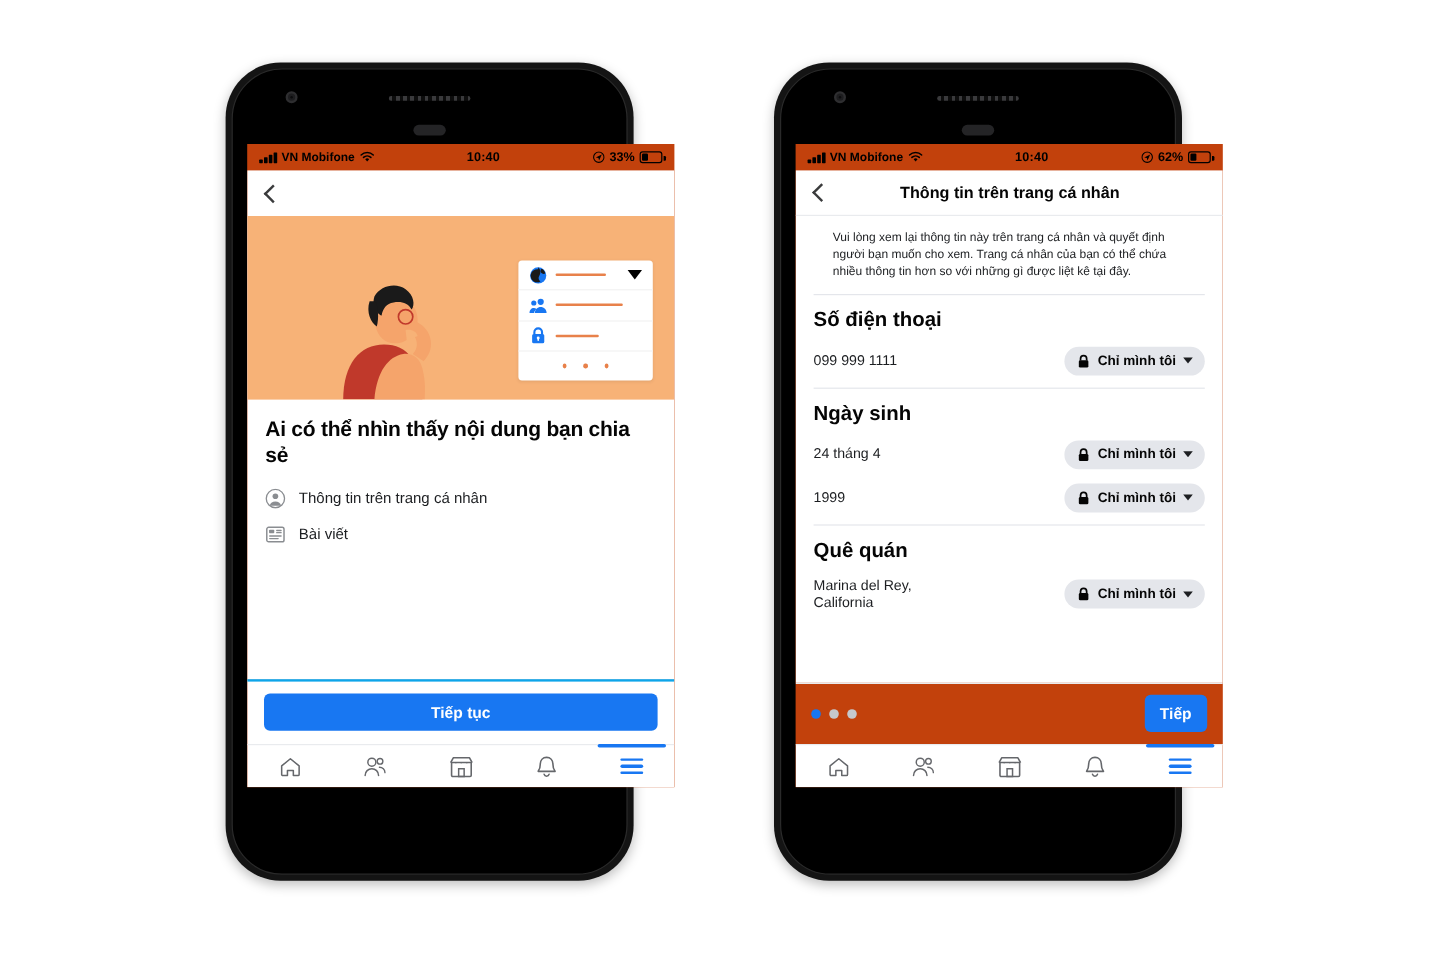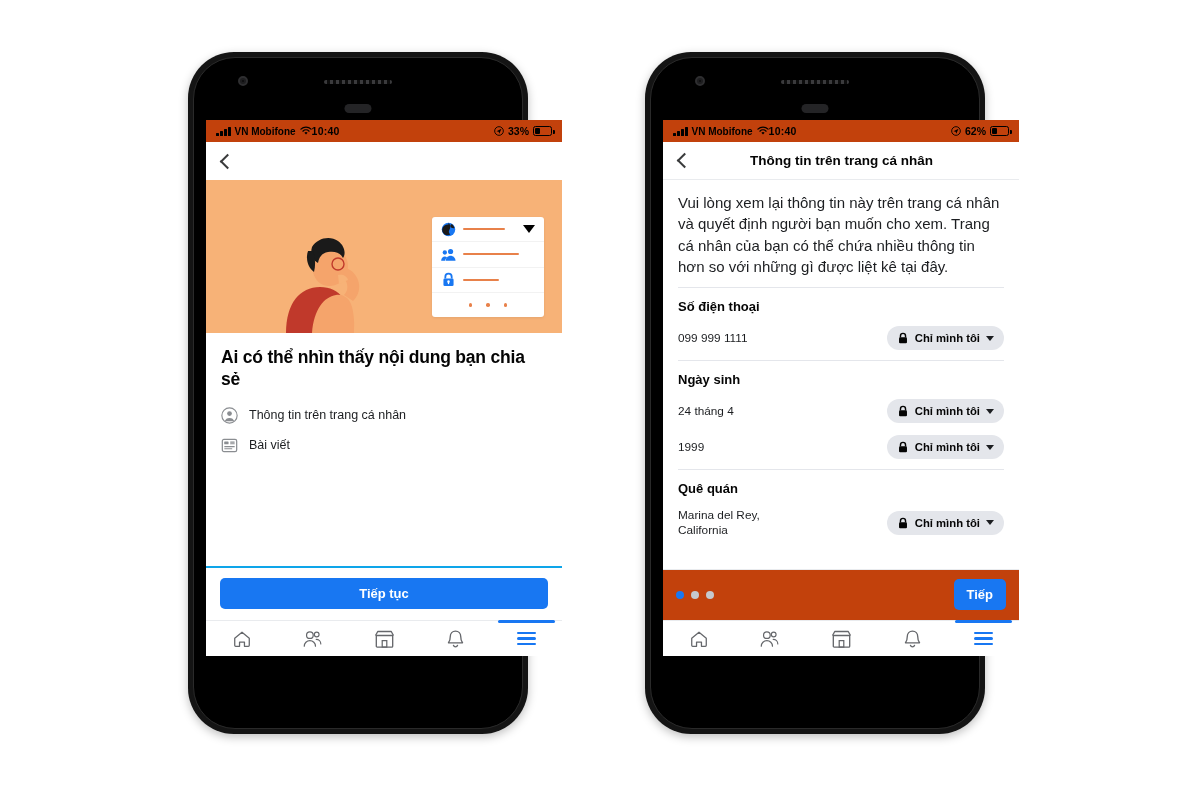--- a/index.html
+++ b/index.html
@@ -32,21 +32,21 @@
   .btn-power    { right: -2px; top: 298px; width: 4px; height: 52px; }
 
   
   .screen { position: absolute; left: 18px; top: 68px; width: 356px; height: 536px;
             background: #c2410c; overflow: hidden; display: flex; flex-direction: column; }
 
   
   .statusbar { display: flex; align-items: center; height: 22px; padding: 0 10px;
                font-size: 10.5px; font-weight: 700; color: #000; flex: none; }
   .sb-left { display: flex; align-items: center; gap: 4px; }
-  .sb-center { flex: 1; text-align: left; letter-spacing: .2px; }
+  .sb-center { flex: 1; text-align: center; letter-spacing: .2px; }
   .sb-right { display: flex; align-items: center; gap: 4px; }
   .bars { display: flex; align-items: flex-end; gap: 1.5px; height: 9px; }
   .bars i { display: block; width: 2.5px; background: #000; border-radius: .5px; }
   .bars i:nth-child(1){height:3px}.bars i:nth-child(2){height:5px}
   .bars i:nth-child(3){height:7px}.bars i:nth-child(4){height:9px}
   .carrier { font-size: 10px; font-weight: 600; }
   .batt { width: 19px; height: 10px; border: 1.3px solid #000; border-radius: 2.5px;
           position: relative; }
   .batt::after { content:""; position:absolute; right:-3.5px; top:2.6px; width:2px; height:4px;
                  background:#000; border-radius:0 1px 1px 0; }
@@ -99,24 +99,24 @@
   .tabbar { flex: none; height: 36px; display: flex; align-items: center;
             border-top: 1px solid #e9ebee; background: #fff; }
   .tab { flex: 1; display: flex; align-items: center; justify-content: center;
          height: 100%; position: relative; }
   .tab.active::before { content:""; position: absolute; top: -1px; left: 10%; right: 10%;
                         height: 2.5px; background: #1877f2; border-radius: 2px; }
   .ham { display: flex; flex-direction: column; gap: 3.5px; }
   .ham i { display: block; width: 19px; height: 2.2px; background: #1877f2; border-radius: 2px; }
 
   
-  .desc { padding: 12px 15px 10px; font-size: 15px; line-height: 1.42; color: #1c1e21; }
+  .desc { padding: 12px 31px 10px; font-size: 10px; line-height: 1.42; color: #1c1e21; }
   .sep { height: 1px; background: #e4e6eb; margin: 0 15px; }
   .sec { padding: 11px 15px 3px; }
-  .sec-title { font-size: 13px; font-weight: 700; color: #050505; }
+  .sec-title { font-size: 17px; font-weight: 700; color: #050505; }
   .row { display: flex; align-items: center; justify-content: space-between;
          padding: 9px 15px 10px; gap: 8px; }
   .row-value { font-size: 11.8px; line-height: 1.25; color: #1c1e21; }
   .pill { display: flex; align-items: center; gap: 6px; background: #e4e6eb;
           border-radius: 16px; padding: 6px 10px; flex: none; }
   .pill-label { font-size: 11.3px; font-weight: 700; color: #050505; white-space: nowrap; }
   .pill-caret { width: 0; height: 0; border-left: 4px solid transparent;
                 border-right: 4px solid transparent; border-top: 5px solid #1c1e21; }
   .pager { flex: none; display: flex; align-items: center; justify-content: space-between;
            padding: 9px 13px 10px; border-top: 1px solid #e9ebee; }

